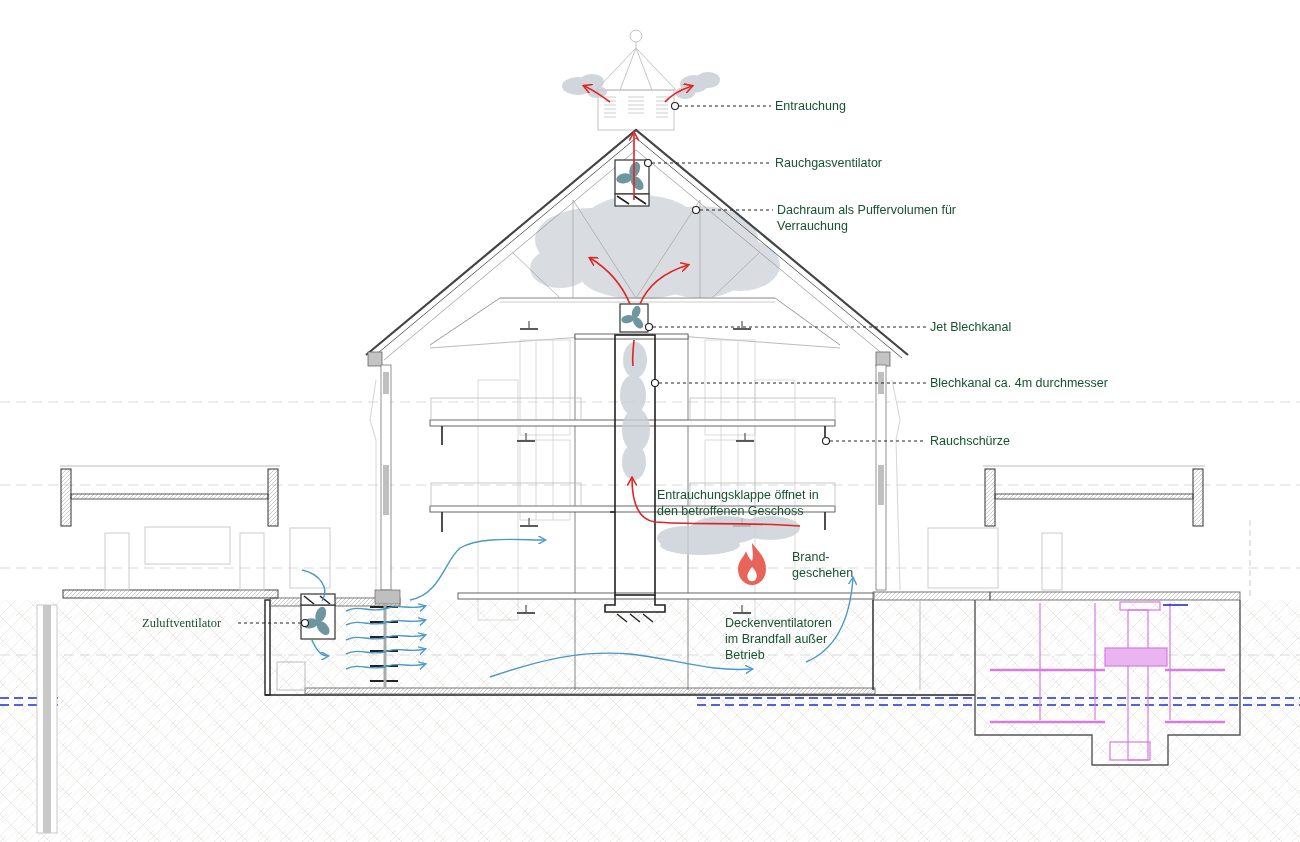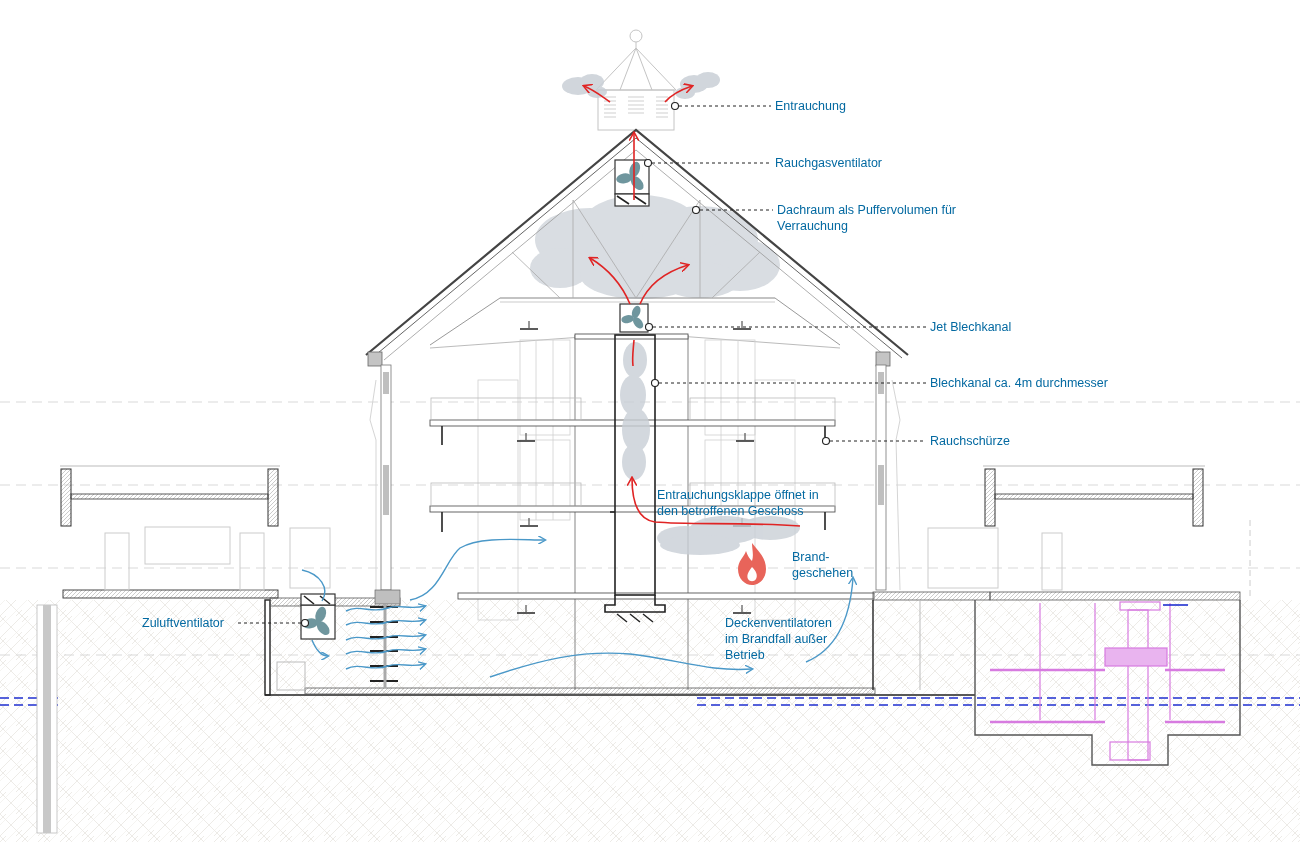--- a/index.html
+++ b/index.html
@@ -1,18 +1,18 @@
 <!DOCTYPE html>
 <html><head>
 <meta charset="utf-8">
 <style>
   html, body { margin: 0; padding: 0; background: #ffffff; }
   body { width: 1300px; height: 842px; overflow: hidden; position: relative; font-family: "Liberation Sans", sans-serif; }
   #canvas { position: absolute; left: 0; top: 0; width: 1300px; height: 842px; }
-  .label { position: absolute; font-family: "Liberation Sans", sans-serif; font-size: 12.5px; color: #0369a1; line-height: 16px; white-space: pre; }
+  .label { position: absolute; font-family: "Liberation Sans", sans-serif; font-size: 12.5px; color: #14532d; line-height: 16px; white-space: pre; }
   .lbl-multi { white-space: pre-line; }
 </style>
 </head>
 <body>
 
 <svg id="canvas" width="1300" height="842" viewBox="0 0 1300 842" xmlns="http://www.w3.org/2000/svg">
   <defs>
     <pattern id="hatch" patternUnits="userSpaceOnUse" width="22" height="22">
       <path d="M0 0 L22 22 M22 0 L0 22 M-5 11 L11 -5 M11 27 L27 11" stroke="#dcd8d0" stroke-width="0.8" fill="none"></path>
       <path d="M0 11 L11 0 M11 22 L22 11" stroke="#e6e2db" stroke-width="0.6" fill="none"></path>
@@ -347,21 +347,21 @@
   </g>
 </svg>
 
 <div class="label" style="left:775px;top:98px;">Entrauchung</div>
 <div class="label" style="left:775px;top:155px;">Rauchgasventilator</div>
 <div class="label lbl-multi" style="left:777px;top:202px;">Dachraum als Puffervolumen für
 Verrauchung</div>
 <div class="label" style="left:930px;top:319px;">Jet Blechkanal</div>
 <div class="label" style="left:930px;top:375px;">Blechkanal ca. 4m durchmesser</div>
 <div class="label" style="left:930px;top:433px;">Rauchschürze</div>
-<div class="label" style="left:142px;top:615px;">Zuluftventilator</div>
+<div class="label" style="left:142px;top:615px;font-family:Liberation Serif, serif;">Zuluftventilator</div>
 
 <div class="label lbl-multi" style="left:657px;top:472px;margin-top:15px;">Entrauchungsklappe öffnet in
 den betroffenen Geschoss</div>
 <div class="label lbl-multi" style="left:776px;top:549px;margin-left:16px;">Brand-
 geschehen</div>
 <div class="label lbl-multi" style="left:725px;top:615px;">Deckenventilatoren
 im Brandfall außer
 Betrieb</div>
 
 </body></html>

